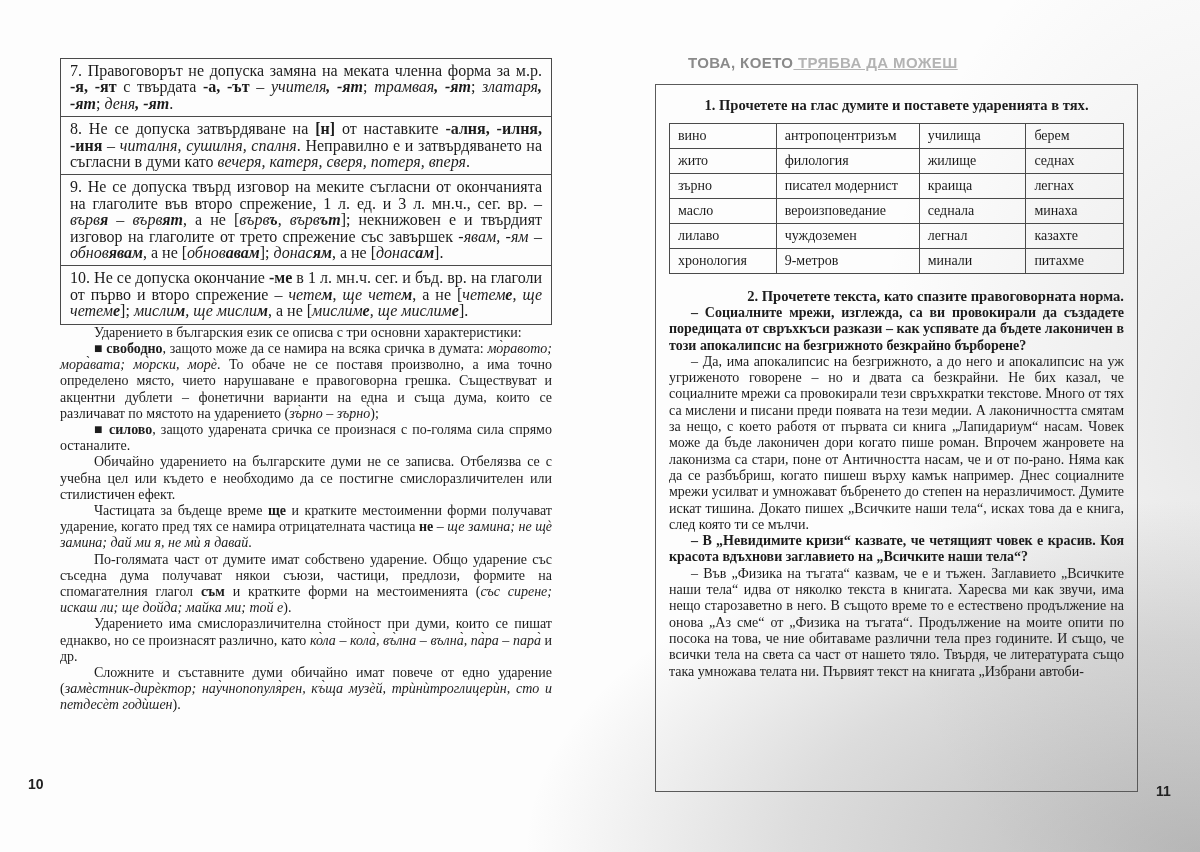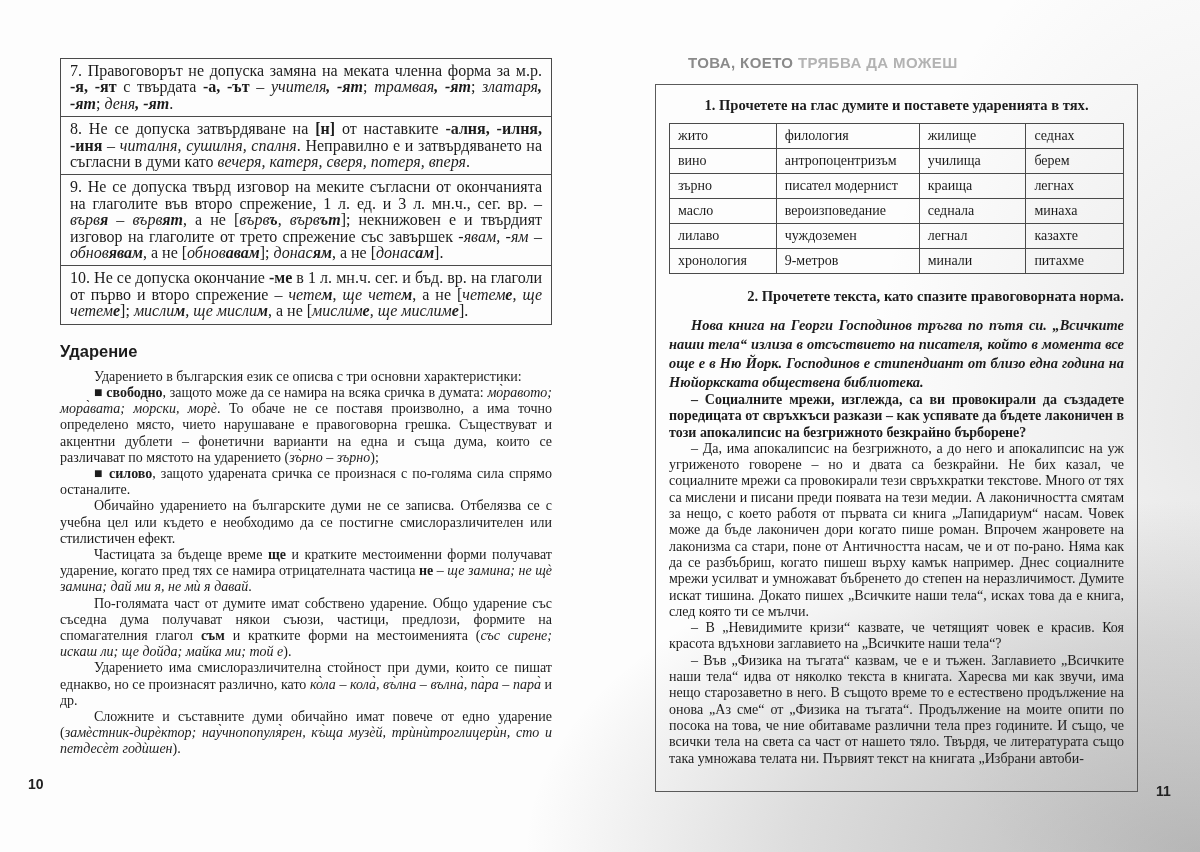--- a/index.html
+++ b/index.html
@@ -18,21 +18,21 @@
   
   .page-left { position:absolute; left:60px; top:58px; width:492px; }
   .rules-box { border:1.4px solid #4a4a4a; }
   .rule { padding:4px 9px; font-size:16px; line-height:16.4px; text-align:justify; }
   .rule + .rule { border-top:1.4px solid #4a4a4a; }
   .section-title { margin:17px 0 8px 0; font-family:"Liberation Sans", sans-serif; font-weight:bold; font-size:16.5px; }
   .para { margin:0; text-align:justify; text-indent:34px; font-size:14px; line-height:16.2px; }
 
   
   .page-header { position:absolute; left:688px; top:54px; font-family:"Liberation Sans", sans-serif; font-weight:bold; font-size:15px; letter-spacing:0.4px; }
-  .hdr1 { color:#8a8a8a; } .hdr2 { color:#b3b3b3; }
+  .hdr1 { color:#8a8a8a; } .hdr2 { color:#b3b3b3;text-decoration:underline; }
 
   .exercise-box { position:absolute; left:655px; top:84px; width:455px; height:682px; border:1.5px solid #5a5a5a; padding:12px 13px; overflow:hidden; background:transparent; }
   .task-heading { margin:0; text-align:center; font-weight:bold; font-size:14.6px; line-height:17px; }
   .task-heading.second { margin-top:14px;text-align:right; }
   .words-table { width:100%; border-collapse:collapse; table-layout:fixed; margin-top:9px; }
   .words-table td { border:1.2px solid #4a4a4a; padding:2px 8px; font-size:14px; height:20px; vertical-align:middle; }
   .intro-para { margin:11px 0 0 0; font-weight:bold; font-style:italic; text-align:justify; text-indent:22px; font-size:14.4px; line-height:19px; }
   .ipara { margin:0; text-align:justify; text-indent:22px; font-size:14px; line-height:16.3px; }
 
   
@@ -46,21 +46,20 @@
 <div id="canvas">
 
   <div class="page-left">
     <div class="rules-box">
       <div class="rule"><span>7. Правоговорът не допуска замяна на меката членна форма за м.р. </span><span style="font-weight: bold;">-я, -ят</span><span> с твърдата </span><span style="font-weight: bold;">-а, -ът</span><span> – </span><span style="font-style: italic;">учителя</span><span style="font-weight: bold; font-style: italic;">, -ят</span><span>; </span><span style="font-style: italic;">трамвая</span><span style="font-weight: bold; font-style: italic;">, -ят</span><span>; </span><span style="font-style: italic;">златаря</span><span style="font-weight: bold; font-style: italic;">, -ят</span><span>; </span><span style="font-style: italic;">деня</span><span style="font-weight: bold; font-style: italic;">, -ят</span><span>.</span></div>
       <div class="rule"><span>8. Не се допуска затвърдяване на </span><span style="font-weight: bold;">[н]</span><span> от наставките </span><span style="font-weight: bold;">-алня, -илня, -иня</span><span> – </span><span style="font-style: italic;">читалня, сушилня, спалня</span><span>. Неправилно е и затвърдяването на съгласни в думи като </span><span style="font-style: italic;">вечеря, катеря, сверя, потеря, вперя</span><span>.</span></div>
       <div class="rule"><span>9. Не се допуска твърд изговор на меките съгласни от окончанията на глаголите във второ спрежение, 1 л. ед. и 3 л. мн.ч., сег. вр. – </span><span style="font-style: italic;">върв</span><span style="font-weight: bold; font-style: italic;">я</span><span> – </span><span style="font-style: italic;">върв</span><span style="font-weight: bold; font-style: italic;">ят</span><span>, а не [</span><span style="font-style: italic;">върв</span><span style="font-weight: bold; font-style: italic;">ъ</span><span style="font-style: italic;">, върв</span><span style="font-weight: bold; font-style: italic;">ът</span><span>]; некнижовен е и твърдият изговор на глаголите от трето спрежение със завършек </span><span style="font-style: italic;">-явам, -ям</span><span> – </span><span style="font-style: italic;">обнов</span><span style="font-weight: bold; font-style: italic;">явам</span><span>, а не [</span><span style="font-style: italic;">обнов</span><span style="font-weight: bold; font-style: italic;">авам</span><span>]; </span><span style="font-style: italic;">донас</span><span style="font-weight: bold; font-style: italic;">ям</span><span>, а не [</span><span style="font-style: italic;">донас</span><span style="font-weight: bold; font-style: italic;">ам</span><span>].</span></div>
       <div class="rule"><span>10. Не се допуска окончание </span><span style="font-weight: bold;">-ме</span><span> в 1 л. мн.ч. сег. и бъд. вр. на глаголи от първо и второ спрежение – </span><span style="font-style: italic;">чете</span><span style="font-weight: bold; font-style: italic;">м</span><span>, </span><span style="font-style: italic;">ще чете</span><span style="font-weight: bold; font-style: italic;">м</span><span>, а не [</span><span style="font-style: italic;">четем</span><span style="font-weight: bold; font-style: italic;">е</span><span style="font-style: italic;">, ще четем</span><span style="font-weight: bold; font-style: italic;">е</span><span>]; </span><span style="font-style: italic;">мисли</span><span style="font-weight: bold; font-style: italic;">м</span><span style="font-style: italic;">, ще мисли</span><span style="font-weight: bold; font-style: italic;">м</span><span>, а не [</span><span style="font-style: italic;">мислим</span><span style="font-weight: bold; font-style: italic;">е</span><span style="font-style: italic;">, ще мислим</span><span style="font-weight: bold; font-style: italic;">е</span><span>].</span></div>
     </div>
 
-    <div class="section-title">Ударение</div>
 
     <p class="para"><span style="font-weight: normal;">Ударението в българския език се описва с три основни характеристики:</span></p>
     <p class="para"><span style="font-weight: bold;">■ свободно</span><span>, защото може да се намира на всяка сричка в думата: </span><span style="font-style: italic;">мо̀равото; мора̀вата; мо̀рски, морѐ</span><span>. То обаче не се поставя произволно, а има точно определено място, чието нарушаване е правоговорна грешка. Съществуват и акцентни дублети – фонетични варианти на една и съща дума, които се различават по мястото на ударението (</span><span style="font-style: italic;">зъ̀рно – зърно̀</span><span>);</span></p>
     <p class="para"><span style="font-weight: bold;">■ силово</span><span>, защото ударената сричка се произнася с по-голяма сила спрямо останалите.</span></p>
     <p class="para"><span>Обичайно ударението на българските думи не се записва. Отбелязва се с учебна цел или където е необходимо да се постигне смислоразличителен или стилистичен ефект.</span></p>
     <p class="para"><span>Частицата за бъдеще време </span><span style="font-weight: bold;">ще</span><span> и кратките местоименни форми получават ударение, когато пред тях се намира отрицателната частица </span><span style="font-weight: bold;">не</span><span> – </span><span style="font-style: italic;">ще замина; не щѐ замина; дай ми я, не мѝ я давай</span><span>.</span></p>
     <p class="para"><span>По-голямата част от думите имат собствено ударение. Общо ударение със съседна дума получават някои съюзи, частици, предлози, формите на спомагателния глагол </span><span style="font-weight: bold;">съм</span><span> и кратките форми на местоименията (</span><span style="font-style: italic;">със сирене; искаш ли; ще дойда; майка ми; той е</span><span>).</span></p>
     <p class="para"><span>Ударението има смислоразличителна стойност при думи, които се пишат еднакво, но се произнасят различно, като </span><span style="font-style: italic;">ко̀ла – кола̀, въ̀лна – вълна̀, па̀ра – пара̀</span><span> и др.</span></p>
     <p class="para"><span>Сложните и съставните думи обичайно имат повече от едно ударение (</span><span style="font-style: italic;">замѐстник-дирѐктор; нау̀чнопопуля̀рен, къ̀ща музѐй, трѝнѝтроглицерѝн, сто и петдесѐт годѝшен</span><span>).</span></p>
   </div>
@@ -74,30 +73,30 @@
 
     <table class="words-table">
       <colgroup>
           <col style="width:23.5%">
           <col style="width:31.5%">
           <col style="width:23.5%">
           <col style="width:21.5%">
         </colgroup>
       <tbody>
         <tr>
+          <td>вино</td>
+          <td>антропоцентризъм</td>
+          <td>училища</td>
+          <td>берем</td>
+        </tr>
+        <tr>
           <td>жито</td>
           <td>филология</td>
           <td>жилище</td>
           <td>седнах</td>
-        </tr>
-        <tr>
-          <td>вино</td>
-          <td>антропоцентризъм</td>
-          <td>училища</td>
-          <td>берем</td>
         </tr>
         <tr>
           <td>зърно</td>
           <td>писател модернист</td>
           <td>краища</td>
           <td>легнах</td>
         </tr>
         <tr>
           <td>масло</td>
           <td>вероизповедание</td>
@@ -114,23 +113,22 @@
           <td>хронология</td>
           <td>9-метров</td>
           <td>минали</td>
           <td>питахме</td>
         </tr>
       </tbody>
     </table>
 
     <p class="task-heading second">2. Прочетете текста, като спазите правоговорната норма.</p>
 
-    <p class="intro-para"><span style="font-weight: bold; font-style: italic;">Нова книга на Георги Господинов тръгва по пътя си. „Всичките наши тела“ излиза в отсъствието на писателя, който в момента все още е в Ню Йорк. Господинов е стипендиант от близо една година на Нюйоркската обществена библиотека.</span></p>
 
     <p class="ipara"><span style="font-weight: bold;">– Социалните мрежи, изглежда, са ви провокирали да създадете поредицата от свръхкъси разкази – как успявате да бъдете лаконичен в този апокалипсис на безгрижното безкрайно бърборене?</span></p>
     <p class="ipara"><span>– Да, има апокалипсис на безгрижното, а до него и апокалипсис на уж угриженото говорене – но и двата са безкрайни. Не бих казал, че социалните мрежи са провокирали тези свръхкратки текстове. Много от тях са мислени и писани преди появата на тези медии. А лаконичността смятам за нещо, с което работя от първата си книга „Лапидариум“ насам. Човек може да бъде лаконичен дори когато пише роман. Впрочем жанровете на лаконизма са стари, поне от Античността насам, че и от по-рано. Няма как да се разбъбриш, когато пишеш върху камък например. Днес социалните мрежи усилват и умножават бъбренето до степен на неразличимост. Думите искат тишина. Докато пишех „Всичките наши тела“, исках това да е книга, след която ти се мълчи.</span></p>
-    <p class="ipara"><span style="font-weight: normal;">– В „Невидимите кризи“ казвате, че четящият човек е красив. Коя красота вдъхнови заглавието на „Всичките наши тела“?</span></p>
+    <p class="ipara"><span style="font-weight: bold;">– В „Невидимите кризи“ казвате, че четящият човек е красив. Коя красота вдъхнови заглавието на „Всичките наши тела“?</span></p>
     <p class="ipara"><span>– Във „Физика на тъгата“ казвам, че е и тъжен. Заглавието „Всичките наши тела“ идва от няколко текста в книгата. Харесва ми как звучи, има нещо старозаветно в него. В същото време то е естествено продължение на онова „Аз сме“ от „Физика на тъгата“. Продължение на моите опити по посока на това, че ние обитаваме различни тела през годините. И също, че всички тела на света са част от нашето тяло. Твърдя, че литературата също така умножава телата ни. Първият текст на книгата „Избрани автоби-</span></p>
   </div>
 
   <div class="pagenum right">11</div>
 
 </div>
 
 </body></html>

